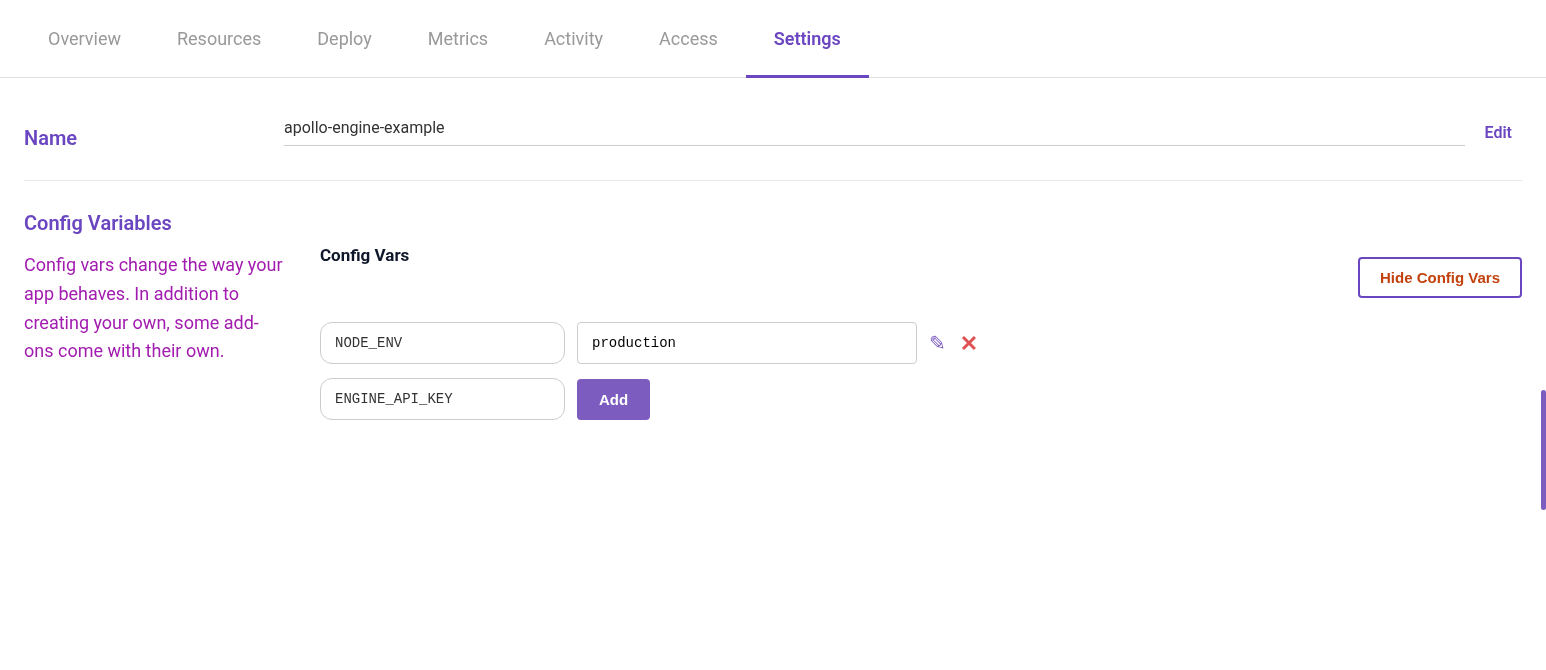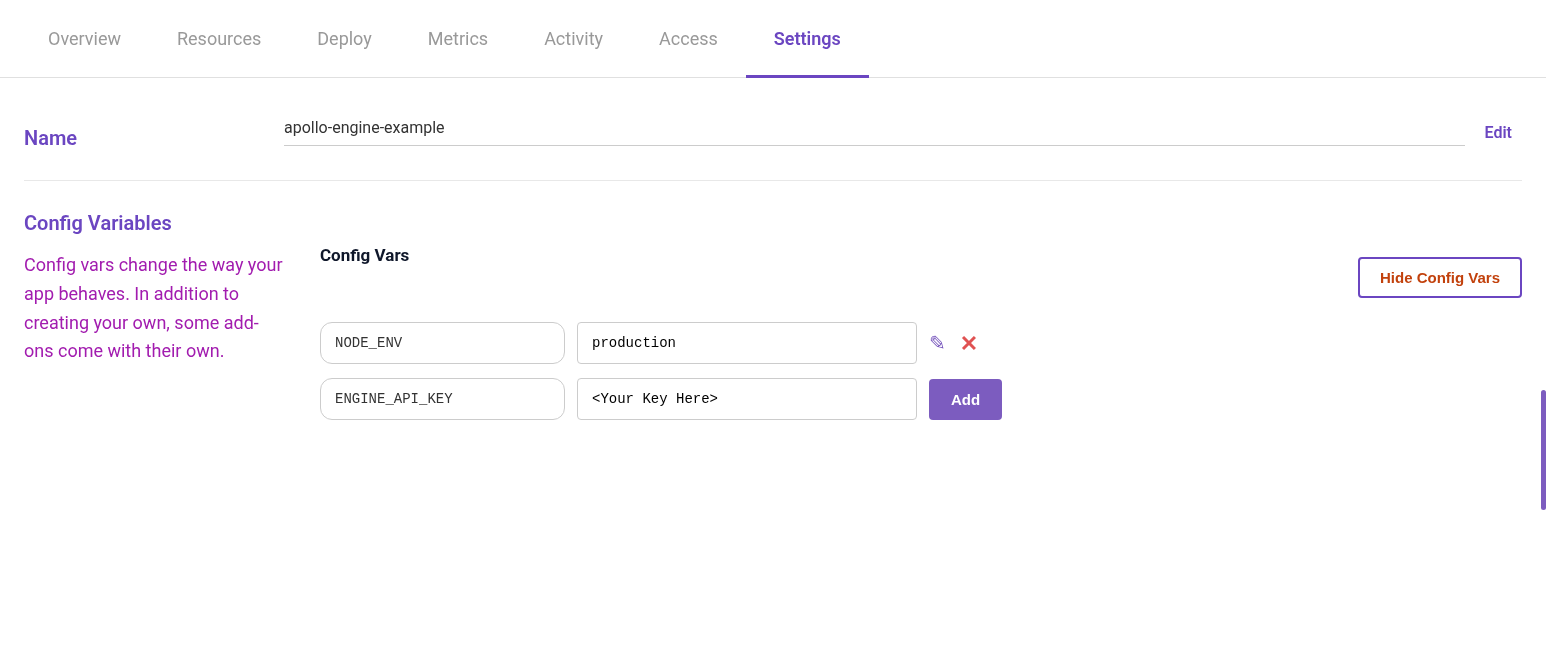--- a/index.html
+++ b/index.html
@@ -268,21 +268,20 @@
         <input class="config-var-input" type="text" readonly="" value="NODE_ENV" style="">
         <input class="config-var-value" type="text" readonly="" value="production" style="">
         <div class="action-icons">
           <span class="pencil-icon">✎</span>
           <span class="close-icon">✕</span>
         </div>
       </div>
 
       <div class="config-var-row">
         <input class="config-var-input" type="text" readonly="" value="ENGINE_API_KEY" style="">
-        <input class="config-var-value" type="text" readonly="" value="&lt;Your Key Here&gt;" style="">
         <div class="action-icons">
           <button class="add-btn">Add</button>
         </div>
       </div>
 
     </div>
   </div>
 
 </div>
 

